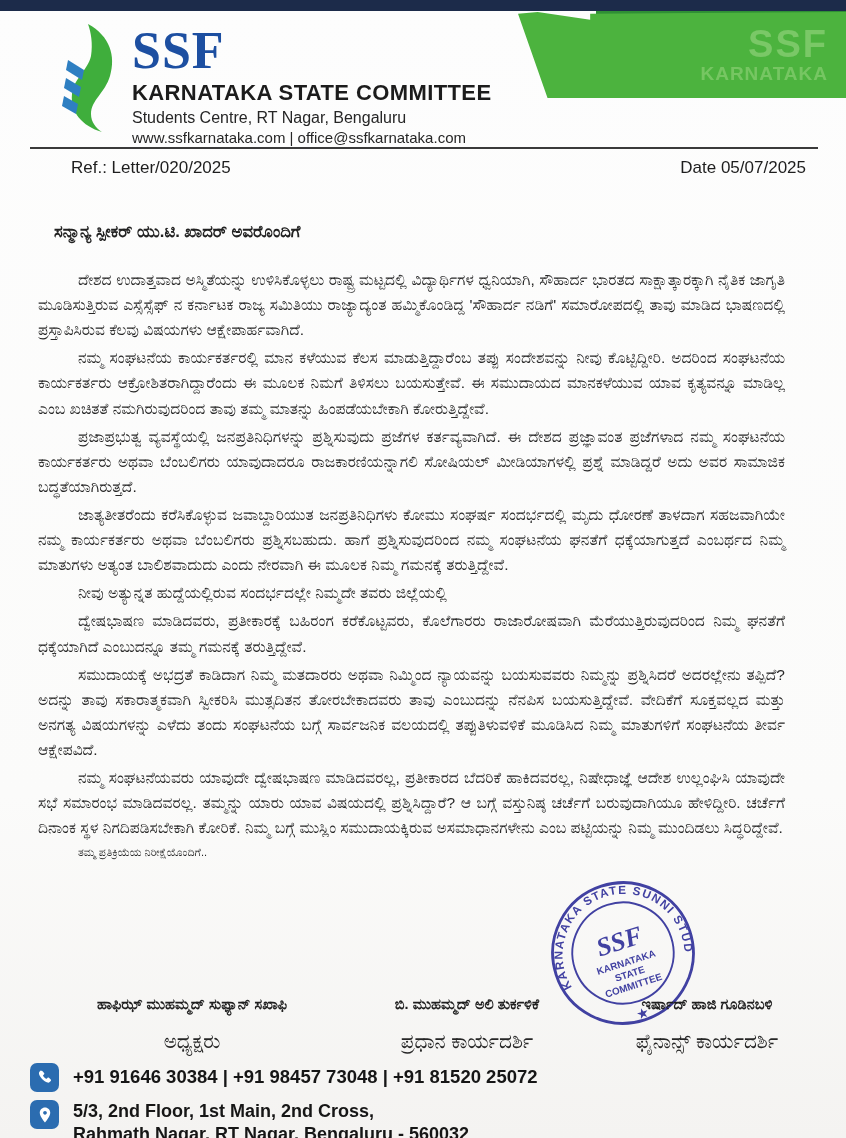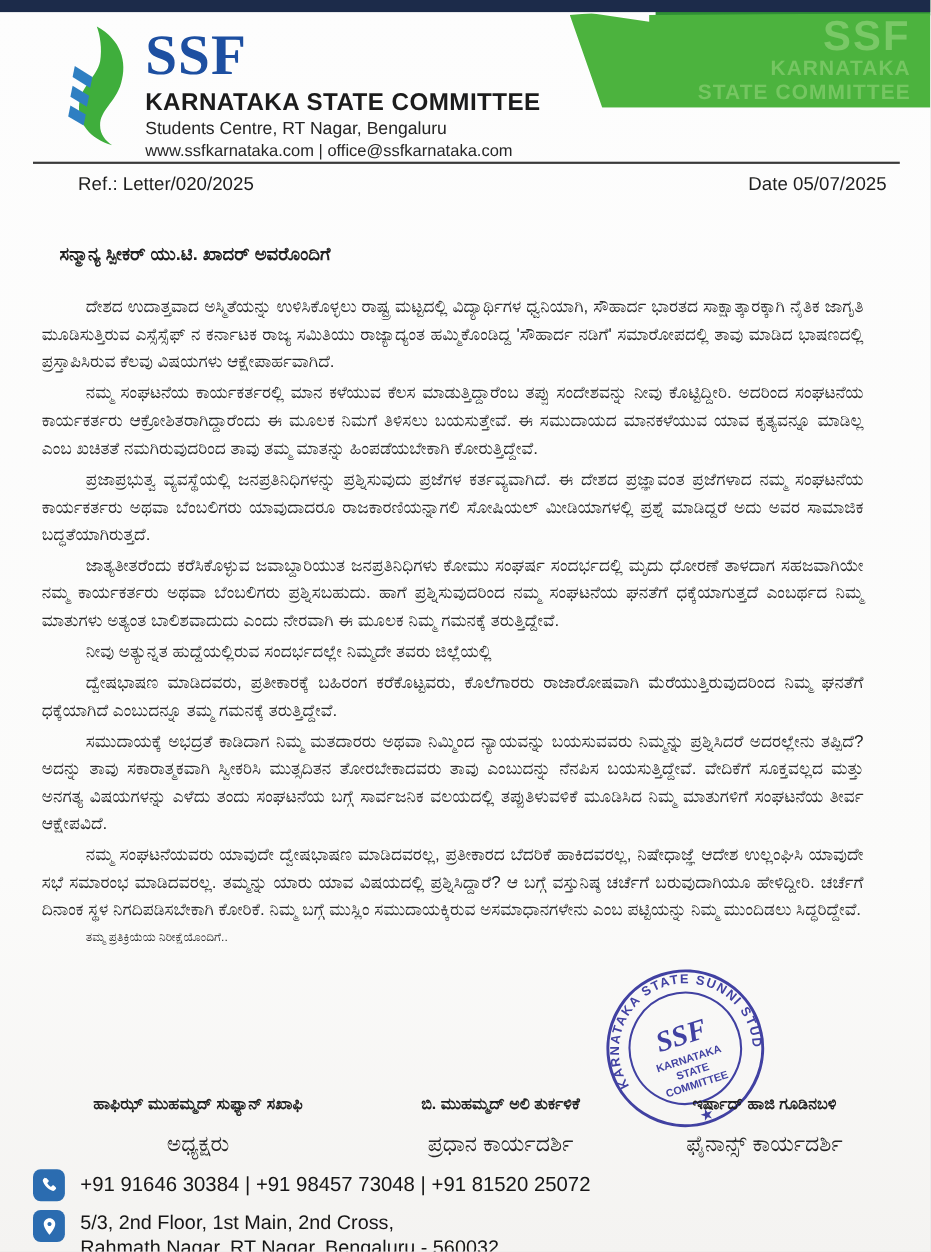--- a/index.html
+++ b/index.html
@@ -41,45 +41,44 @@
   
   .body-text{position:absolute;left:38px;right:49px;top:222px;}
   .salutation{font-weight:bold;font-size:16.5px;color:#222;margin:0 0 26px 16px;}
   .para{font-size:15.5px;line-height:1.62;text-align:justify;text-indent:40px;color:#262626;margin:0 12px 3px 0;}
   .closing{font-size:11px;color:#262626;margin:6px 0 0 0;text-indent:40px;}
 
   
   .stamp{position:absolute;left:528px;top:878px;width:190px;height:150px;transform:rotate(-18deg);opacity:.92;}
 
   
-  .signs{position:absolute;left:30px;right:24px;top:996px;display:flex;justify-content:flex-start;}
+  .signs{position:absolute;left:30px;right:24px;top:996px;display:flex;justify-content:flex-end;}
   .sig{text-align:center;}
   .sig .nm{font-weight:bold;font-size:14.5px;color:#1f1f1f;}
   .sig .tt{font-weight:normal;font-size:20px;color:#262626;margin-top:17px;}
   .sig.s1{width:300px;} .sig.s2{width:250px;} .sig.s3{width:230px;}
 
   
   .footer{position:absolute;left:30px;top:1063px;right:30px;}
   .frow{display:flex;align-items:flex-start;margin-bottom:8px;}
   .ficon{width:29px;height:29px;border-radius:7px;background:#2b6cb0;display:flex;align-items:center;justify-content:center;margin-right:14px;flex:0 0 auto;}
-  .ftext{font-weight:normal;font-size:18.5px;color:#161616;line-height:1.3;padding-top:2px;}
+  .ftext{font-weight:bold;font-size:18.5px;color:#161616;line-height:1.3;padding-top:2px;}
   .ftext.addr{font-size:18px;line-height:1.25;padding-top:0;}
 </style>
 </head>
 <body>
 
 <div class="page">
 
   <div class="topbar-green"></div>
   <div class="topbar"></div>
 
   <div class="banner">
     <div class="wm1">SSF</div>
     <div class="wm2">KARNATAKA</div>
-    <div class="wm2">STATE COMMITTEE</div>
   </div>
 
   <div class="header">
     <svg class="logo" viewBox="0 0 62 112">
       <path d="M30 2 C52 14 58 34 52 54 C47 71 33 78 33 92 C33 100 38 106 44 110 C24 104 12 90 14 72 C16 56 30 48 33 34 C35 22 33 10 30 2 Z" fill="#3fae3c"></path>
       <path d="M10 38 L26 48 L24 58 L8 48 Z" fill="#2e7fc2"></path>
       <path d="M8 56 L23 65 L21 75 L6 66 Z" fill="#2e7fc2"></path>
       <path d="M6 74 L20 82 L18 92 L4 84 Z" fill="#2e7fc2"></path>
     </svg>
     <div class="org">

